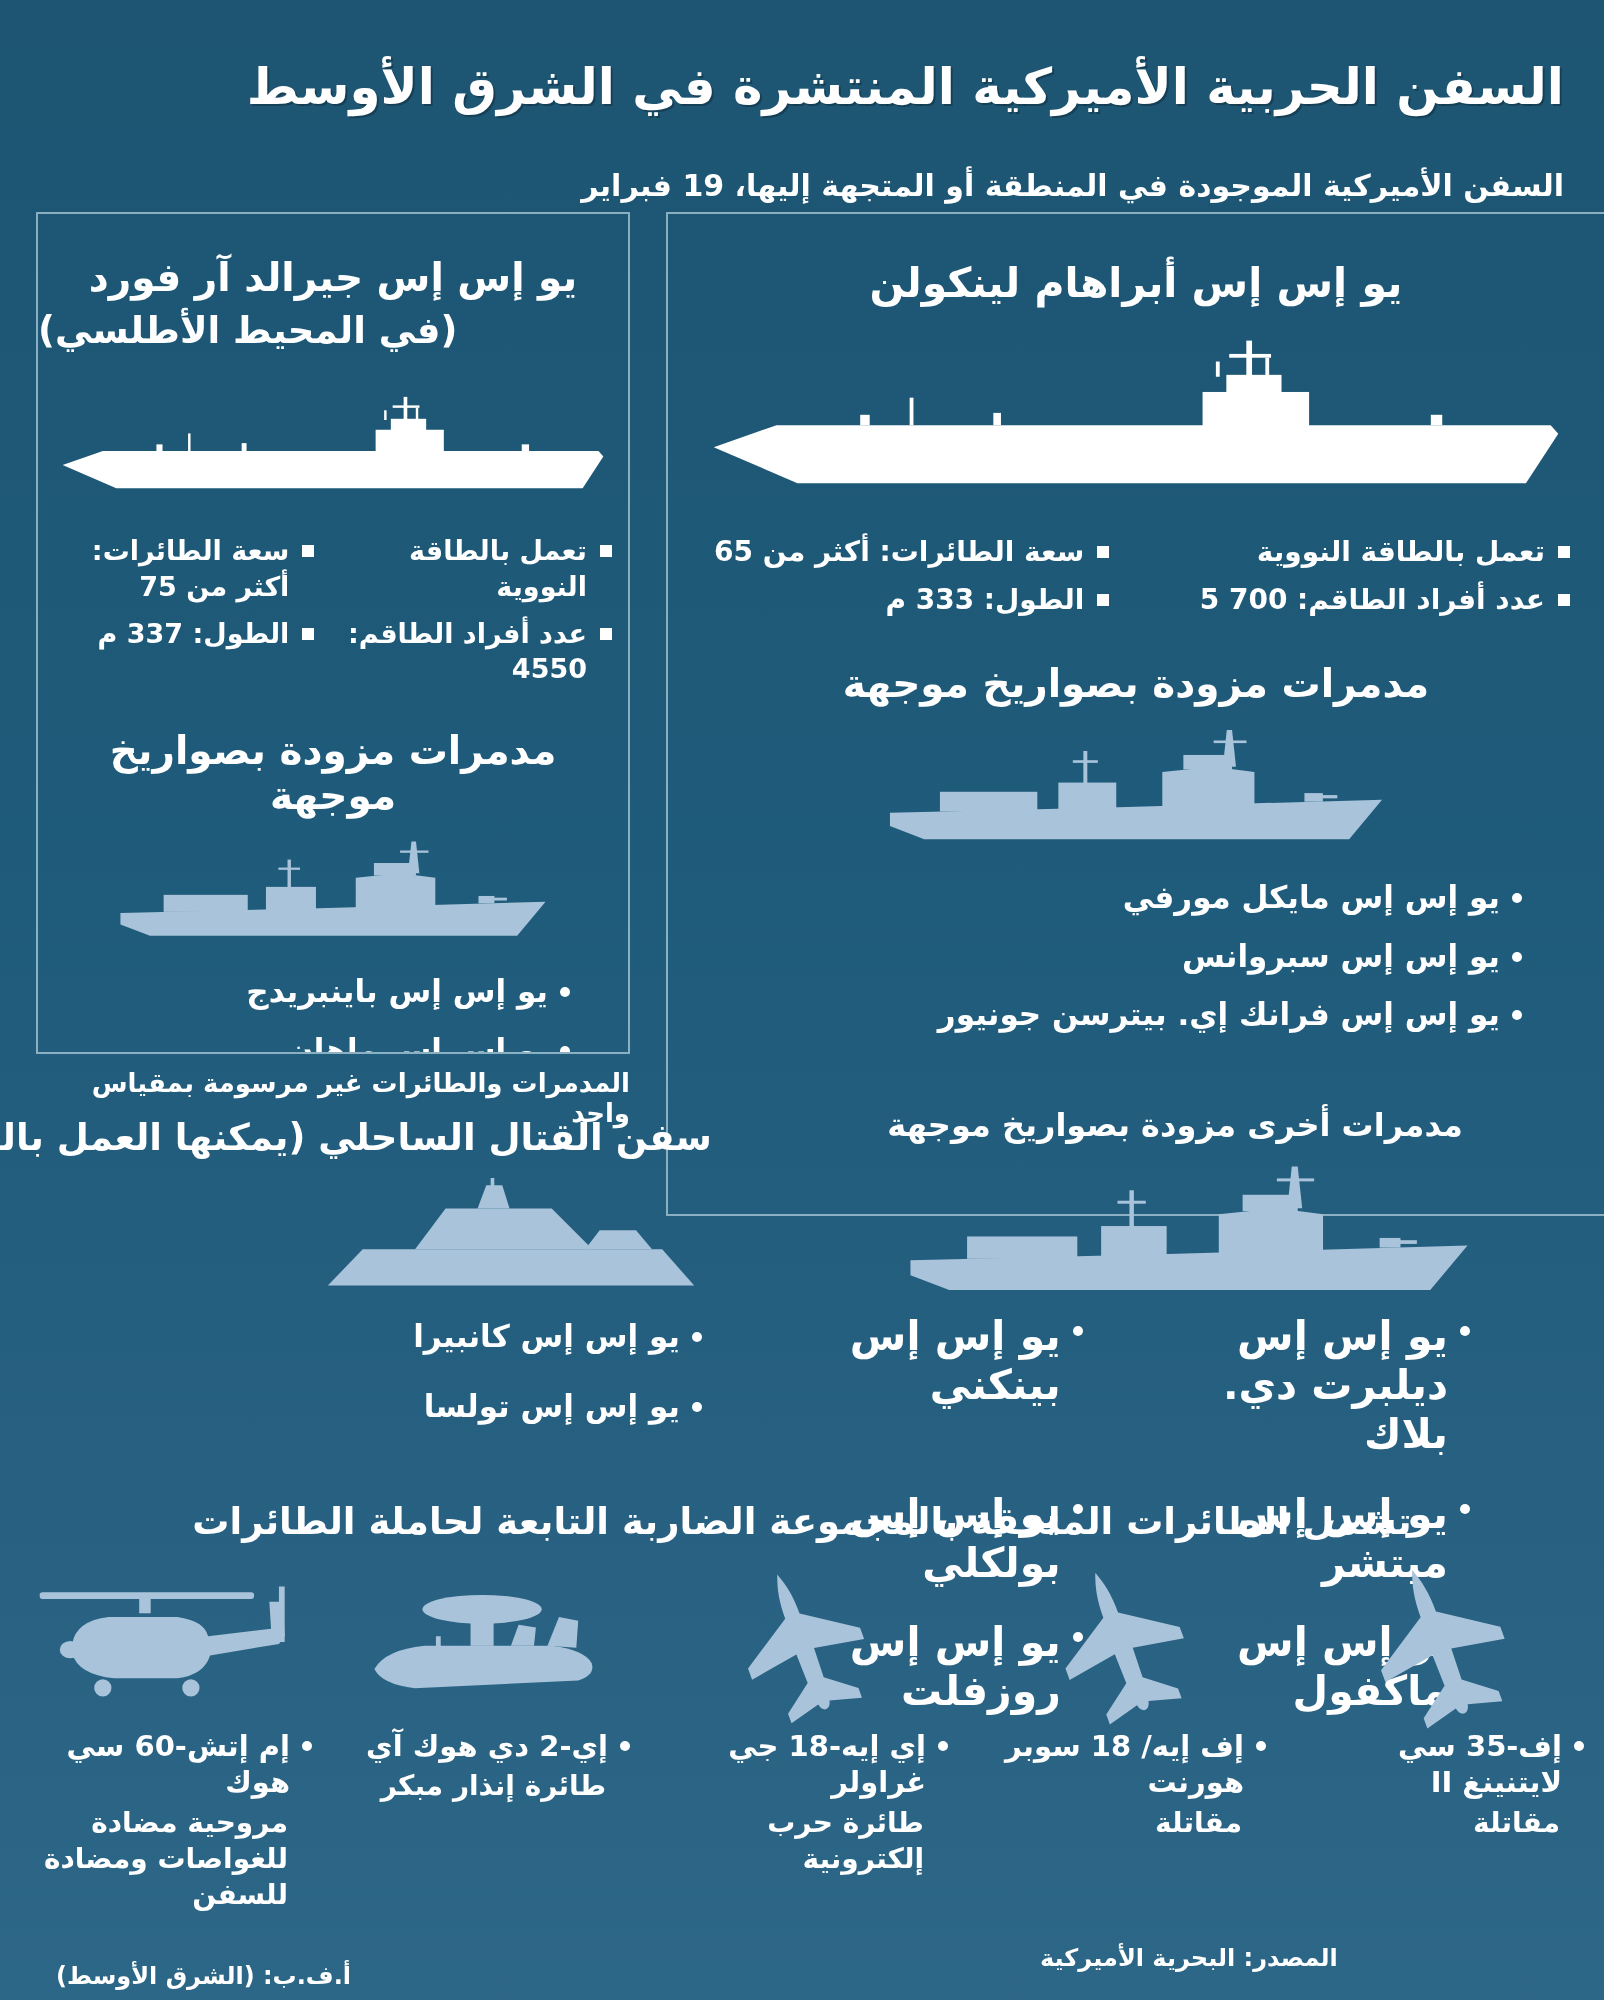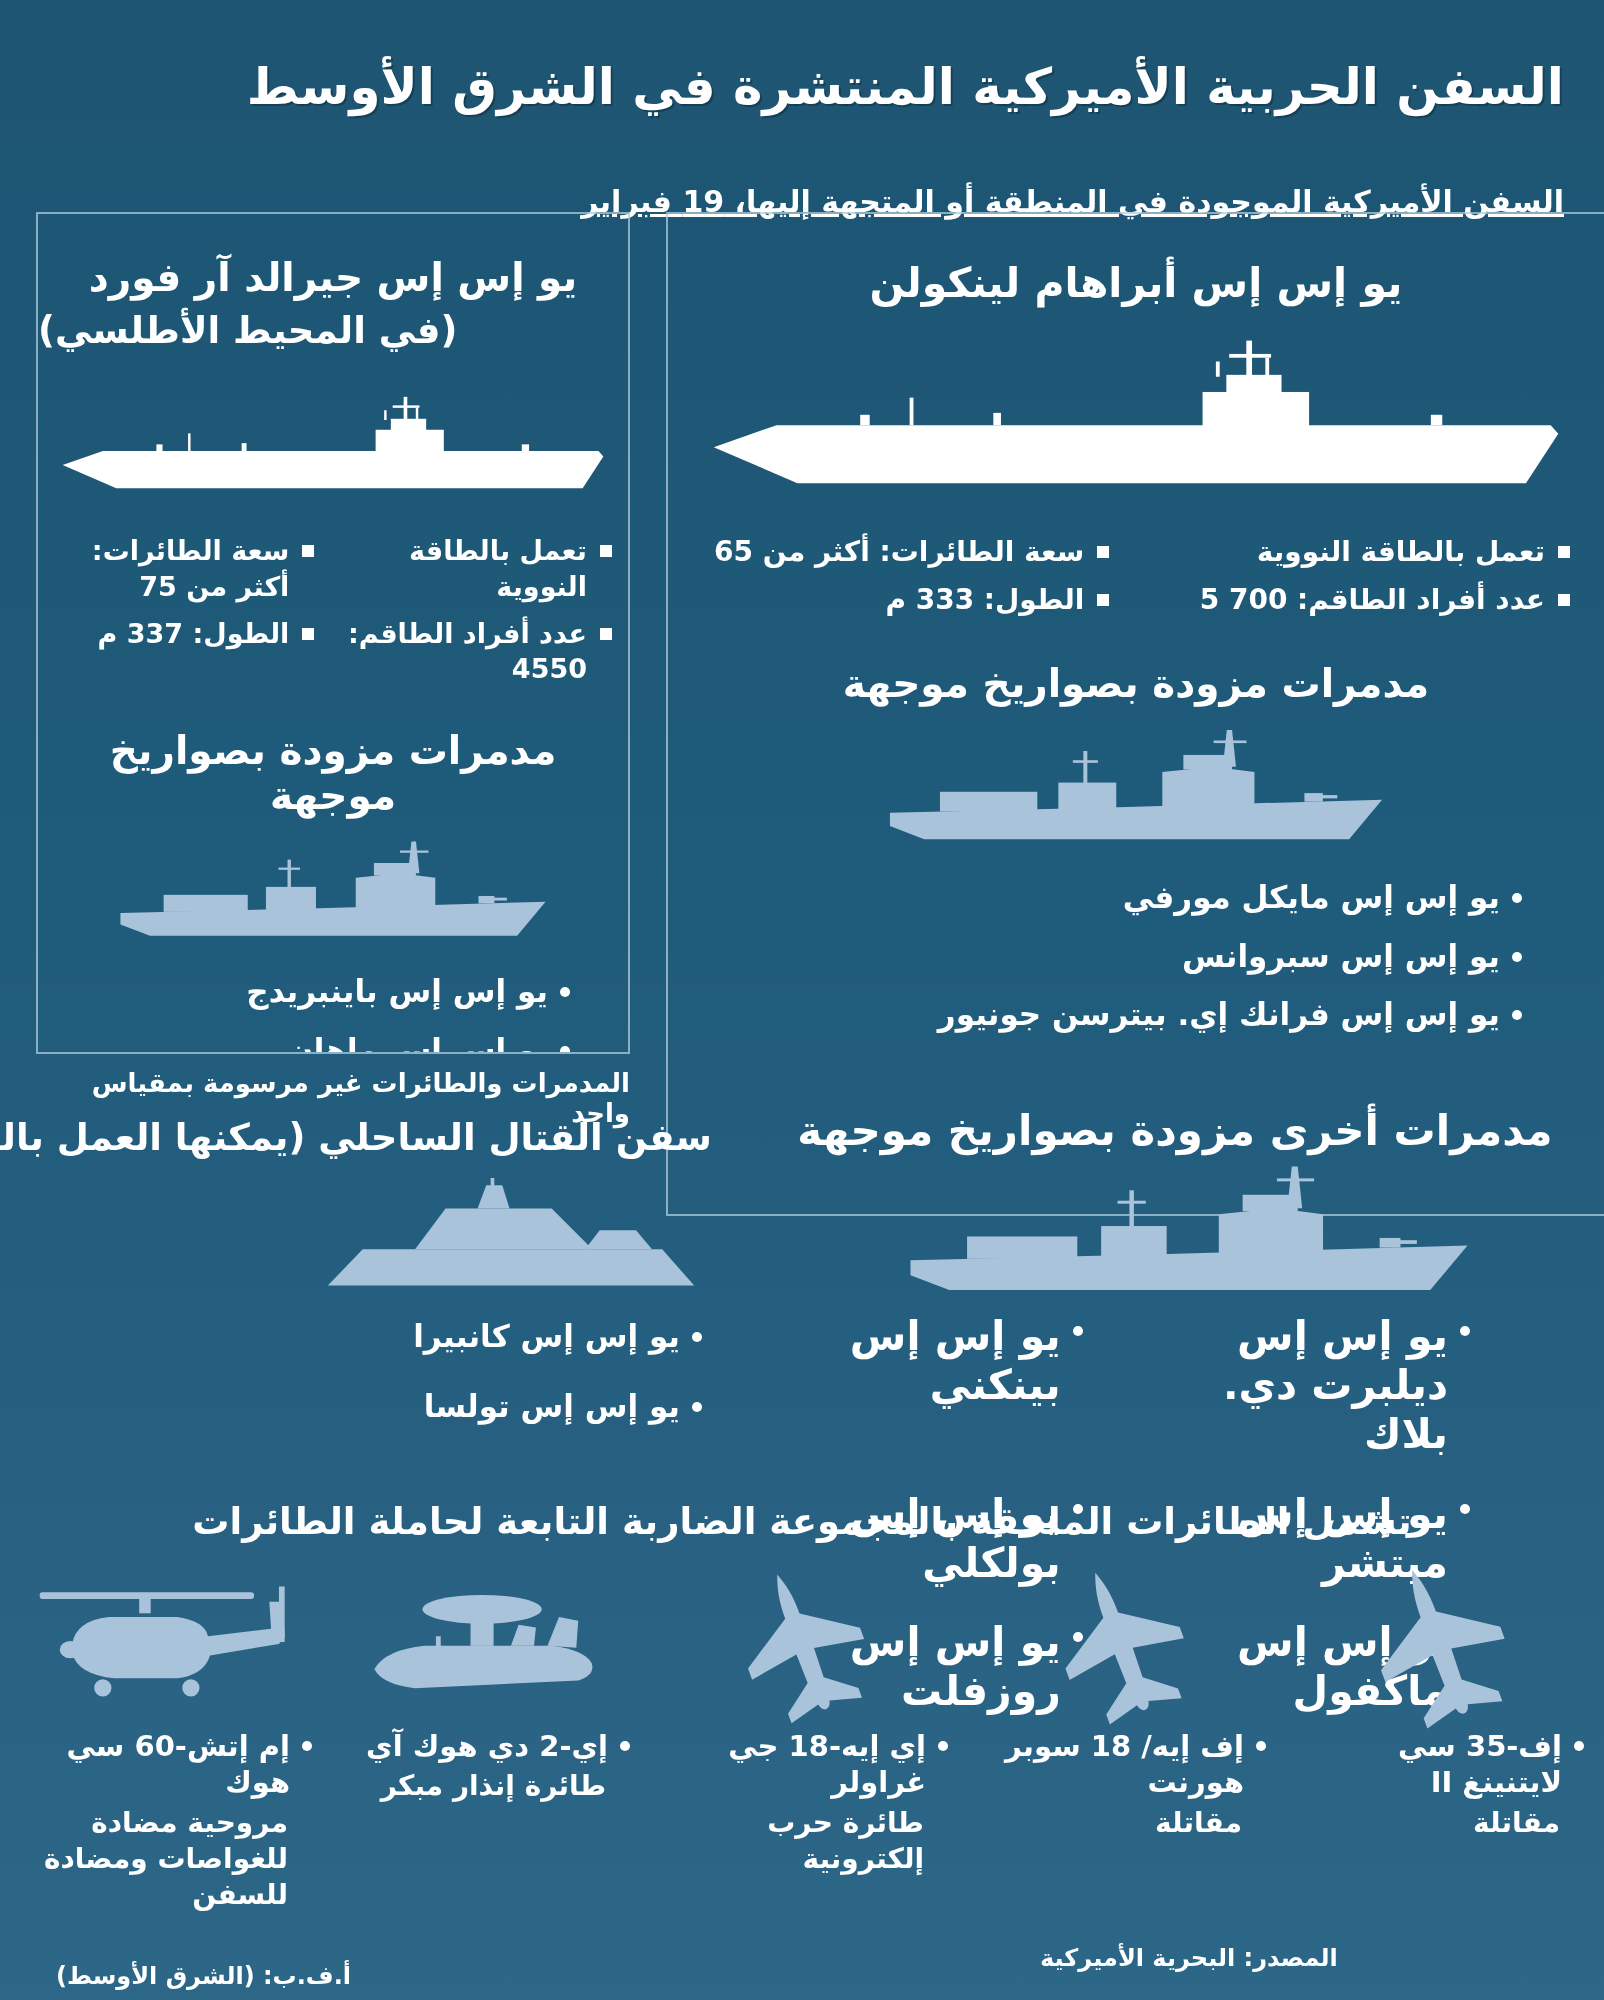--- a/index.html
+++ b/index.html
@@ -3,21 +3,21 @@
 <meta charset="utf-8">
 <style>
   html,body{margin:0;padding:0;background:#0e3f57;}
   .canvas{
     position:relative;width:1604px;height:2000px;overflow:hidden;
     background:linear-gradient(180deg,#1d5572 0%,#1f5b7b 45%,#286182 78%,#2d6787 100%);
     font-family:"DejaVu Sans",sans-serif;color:#ffffff;direction:rtl;
   }
   .title{position:absolute;top:58px;right:40px;font-size:50px;font-weight:700;white-space:nowrap;
     text-shadow:2px 2px 0 rgba(0,0,0,0.25);}
-  .subtitle{position:absolute;top:184px;right:40px;font-size:30px;font-weight:700;white-space:nowrap;text-decoration:underline;}
+  .subtitle{position:absolute;top:168px;right:40px;font-size:30px;font-weight:700;white-space:nowrap;}
   .box{position:absolute;top:212px;border:2px solid rgba(174,204,218,0.75);box-sizing:border-box;overflow:hidden;}
   .box-lincoln{left:666px;width:940px;height:1004px;}
   .box-ford{left:36px;width:594px;height:842px;}
   .box h2{margin:44px 10px 0;font-size:41px;font-weight:700;text-align:center;line-height:1.25;}
   .box-ford h2{margin-top:40px;font-size:39px;}
   .box .subname{font-size:37px;font-weight:700;text-align:left;margin-top:6px;}
   .carrier-svg{display:block;margin:24px auto 0;}
   .box-lincoln .carrier-svg{width:856px;}
   .box-ford .carrier-svg{width:548px;margin-top:40px;}
   .specs{display:grid;grid-template-columns:1.08fr 1fr;row-gap:12px;column-gap:10px;
@@ -28,21 +28,21 @@
   .box h3{margin:42px 8px 0;font-size:39px;font-weight:700;text-align:center;}
   .dest-svg{display:block;margin:20px auto 0;}
   .box-lincoln .dest-svg{width:500px;}
   .box-ford .dest-svg{width:432px;}
   .ships{list-style:none;margin:22px 0 0;padding:0;}
   .box-lincoln .ships{padding-right:82px;}
   .box-ford .ships{padding-right:58px;}
   .ships li{display:flex;align-items:flex-start;font-size:31px;font-weight:700;margin-bottom:21px;line-height:1.2;}
   .dot{flex:0 0 auto;width:10px;height:10px;border-radius:50%;background:#ffffff;margin-left:12px;margin-top:14px;}
   .note{position:absolute;top:1068px;left:36px;width:594px;text-align:right;font-size:26px;font-weight:700;}
-  .mid-head-right{position:absolute;top:1106px;left:790px;width:770px;text-align:center;font-size:42px;font-weight:700;}
+  .mid-head-right{position:absolute;top:1106px;left:790px;width:770px;text-align:center;font-size:32px;font-weight:700;}
   .mid-head-left{position:absolute;top:1116px;left:0;width:712px;text-align:right;font-size:37px;font-weight:700;white-space:nowrap;}
   .mid-dest-svg{position:absolute;top:1162px;left:906px;width:566px;}
   .lcs-svg{position:absolute;top:1178px;left:322px;width:378px;}
   .mid-grid{position:absolute;top:1312px;left:778px;width:692px;display:grid;
     grid-template-columns:1fr 0.92fr;column-gap:56px;row-gap:30px;}
   .mid-grid .cell{display:flex;align-items:flex-start;font-size:41px;font-weight:700;line-height:1.2;}
   .lcs-list{position:absolute;top:1318px;left:140px;width:562px;list-style:none;margin:0;padding:0;}
   .lcs-list li{display:flex;align-items:flex-start;justify-content:flex-start;font-size:31px;font-weight:700;margin-bottom:33px;line-height:1.2;}
   .air-title{position:absolute;top:1500px;left:0;width:1604px;text-align:center;font-size:37px;font-weight:700;}
   .air-row{position:absolute;top:1556px;left:14px;width:1576px;display:flex;direction:rtl;gap:14px;}

